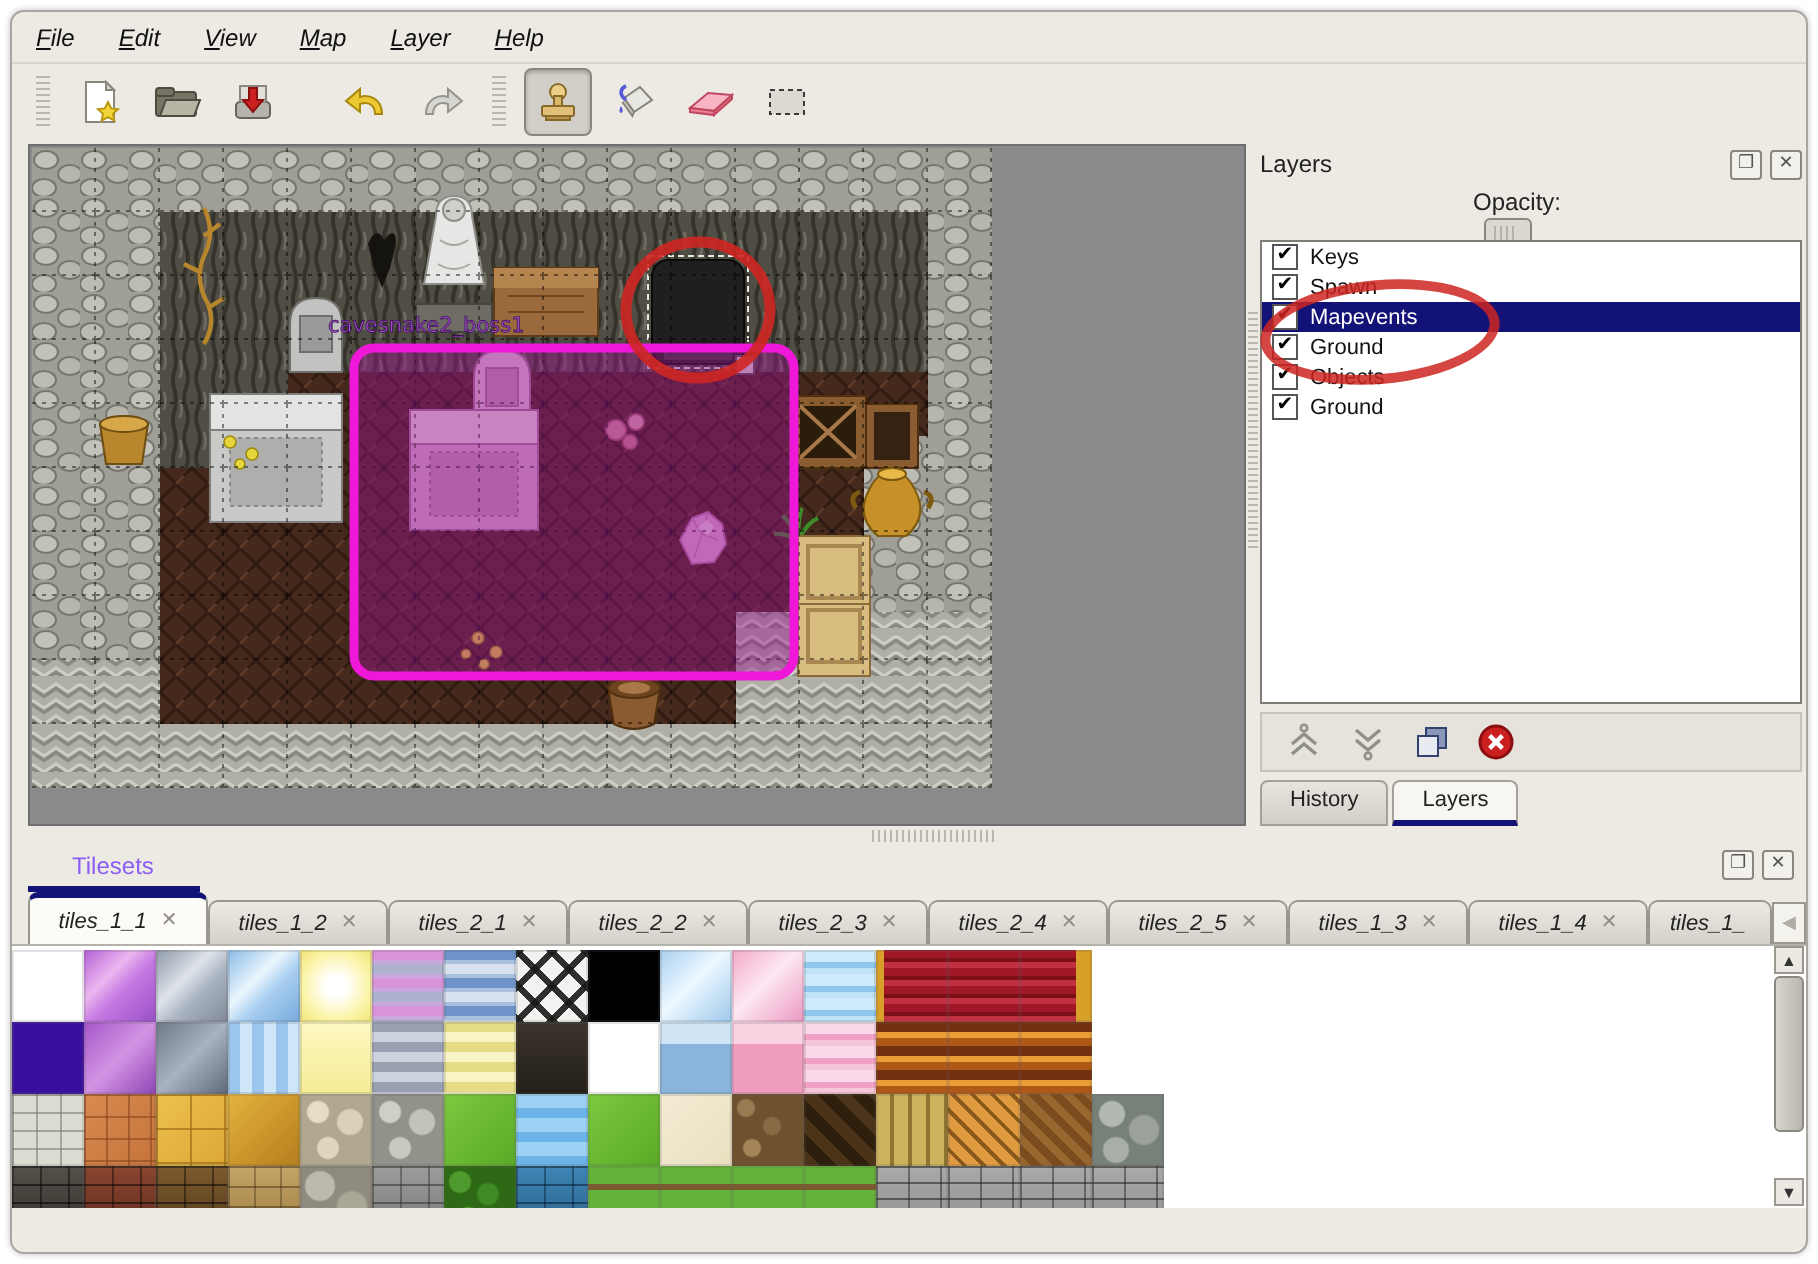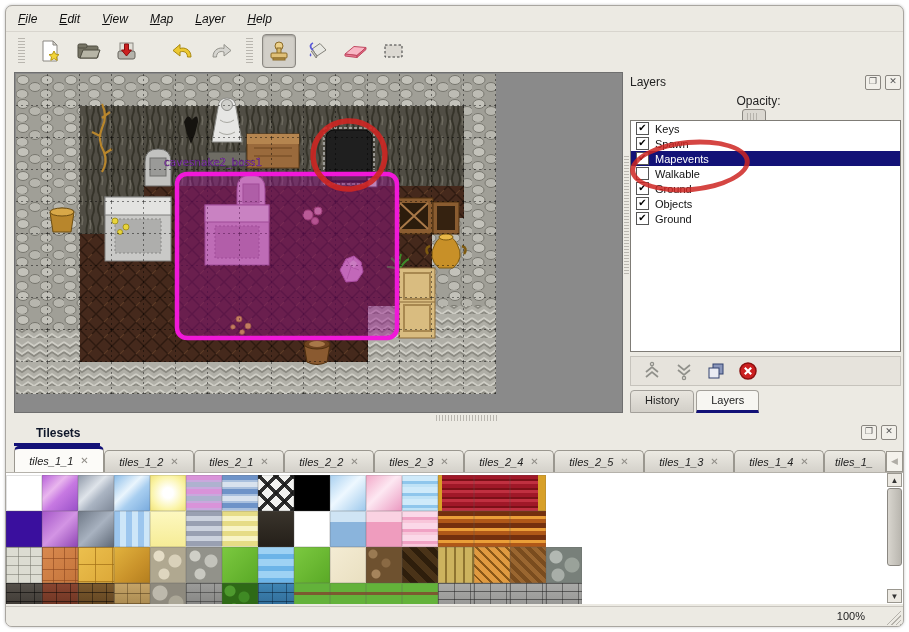--- a/index.html
+++ b/index.html
@@ -42,21 +42,21 @@
   .pbtn{width:22px;height:22px;display:flex;align-items:center;justify-content:center;}
   .ptabs{position:absolute;left:0;top:318px;height:23px;display:flex;gap:2px;justify-content:flex-end;}
   .ptab{padding:3px 14px 2px;font-size:11px;color:#222;border:1px solid #a3a09a;border-radius:4px 4px 0 0;
         background:linear-gradient(#e8e5de,#d2cfc8);}
   .ptab.active{background:#f7f6f2;border-bottom:3px solid #131277;padding-bottom:0;}
   .ellipse-annot{position:absolute;left:0px;top:68px;width:110px;height:42px;border:5px solid rgba(206,38,34,.85);
         border-radius:50%;transform:rotate(-5deg);pointer-events:none;}
   
   .tpanel{position:absolute;left:0px;top:416px;width:897px;height:184px;}
   .thead{position:absolute;left:0;top:0;width:100%;height:24px;}
-  .thead .ttitle{position:absolute;left:30px;top:4px;font-size:12px;color:#0f172a;font-weight:bold;}
+  .thead .ttitle{position:absolute;left:30px;top:4px;font-size:12px;color:#8b5cf6;}
   .thead .underline{position:absolute;left:8px;top:21px;width:86px;height:3px;background:#131277;}
   .thead .btns{position:absolute;right:6px;top:3px;display:flex;}
   .tabbar{position:absolute;left:0;top:24px;width:100%;height:26px;display:flex;align-items:flex-end;padding-left:8px;box-sizing:border-box;font-style:italic;}
   .ttab{height:21px;display:flex;align-items:center;justify-content:center;gap:7px;font-size:11px;color:#222;width:88px;flex:none;
         background:linear-gradient(#eceae3,#d4d1ca);border:1px solid #9a978f;border-bottom:none;border-radius:5px 5px 0 0;overflow:hidden;}
   .ttab .x{color:#8f8c86;font-weight:bold;font-size:10px;}
   .ttab.active{background:#fcfbf8;border-top:3px solid #131277;height:23px;}
   .ttab.trunc{width:50px;justify-content:flex-start;padding-left:10px;}
   .tscroll{margin-left:auto;display:flex;align-items:center;height:21px;margin-right:2px;}
   .tscroll .sb{width:15px;height:19px;border:1px solid #9a978f;background:#f4f2ec;text-align:center;font-size:9px;line-height:19px;}
@@ -335,24 +335,20 @@
             <span class="cb">✔</span>
             <span>Keys</span>
           </div>
           <div class="lrow">
             <span class="cb">✔</span>
             <span>Spawn</span>
           </div>
           <div class="lrow selected">
             <span class="cb">✔</span>
             <span>Mapevents</span>
-          </div>
-          <div class="lrow">
-            <span class="cb"></span>
-            <span>Walkable</span>
           </div>
           <div class="lrow">
             <span class="cb">✔</span>
             <span>Ground</span>
           </div>
           <div class="lrow">
             <span class="cb">✔</span>
             <span>Objects</span>
           </div>
           <div class="lrow">
@@ -521,19 +517,15 @@
             </div>
           </div>
     </div>
     <div class="vscroll">
       <div class="arr" style="top:0">▲</div>
       <div class="thumb"></div>
       <div class="arr" style="top:116px">▼</div>
     </div>
   </div>
 
-  <div class="statusbar">
-    <span class="zoomlvl">100%</span>
-    <div class="sizegrip"></div>
-  </div>
 
 </div>
 </div>
 
 </body></html>

